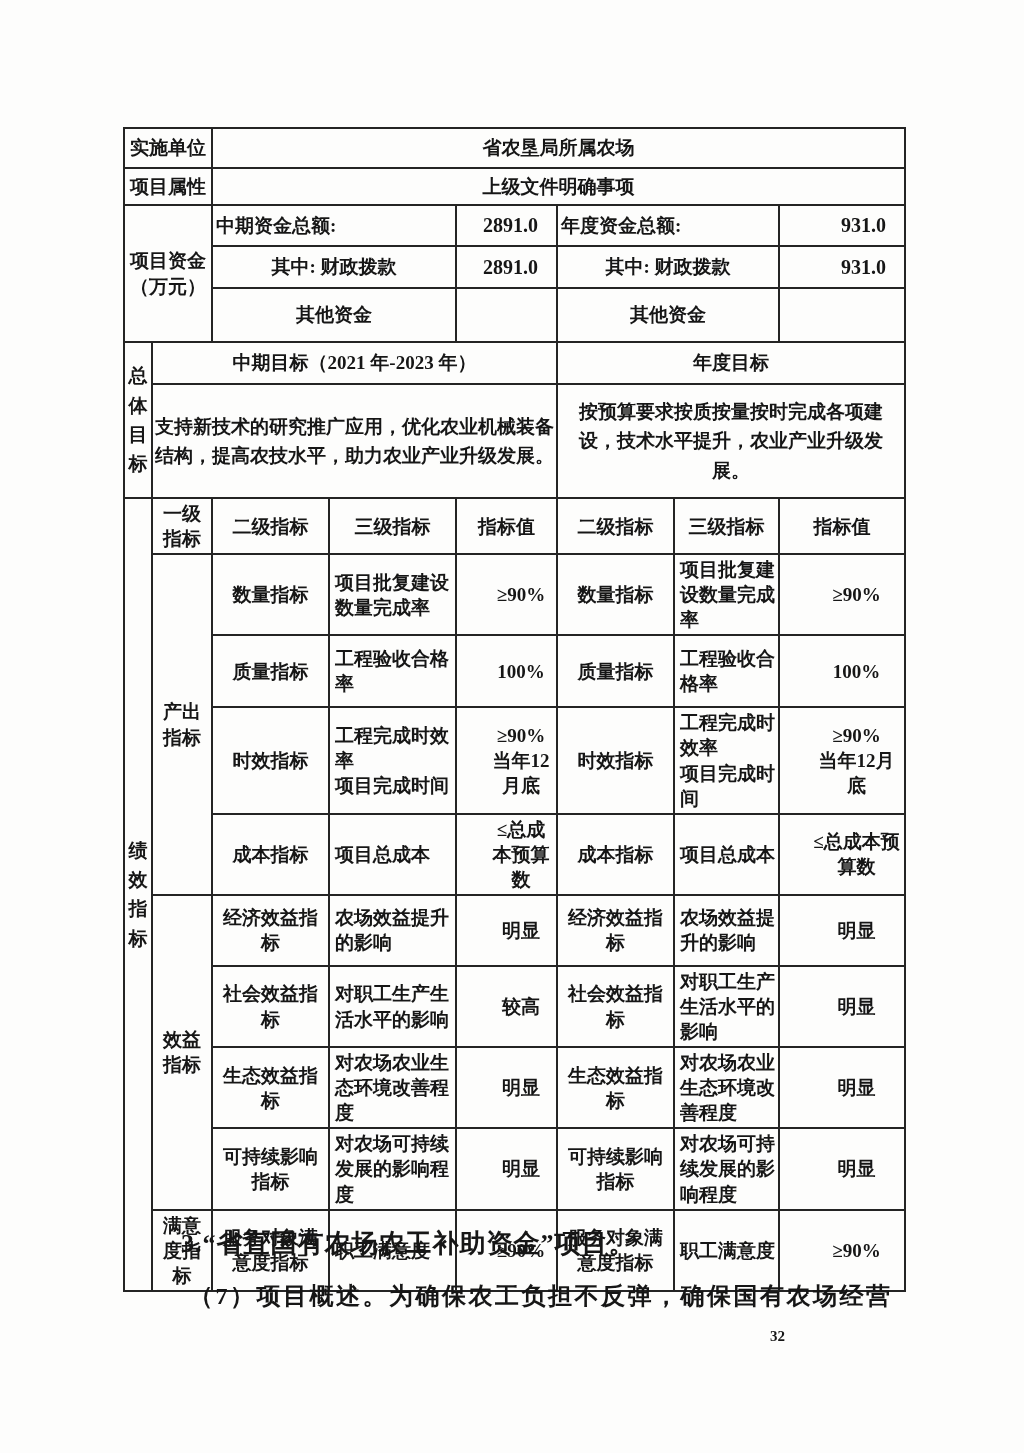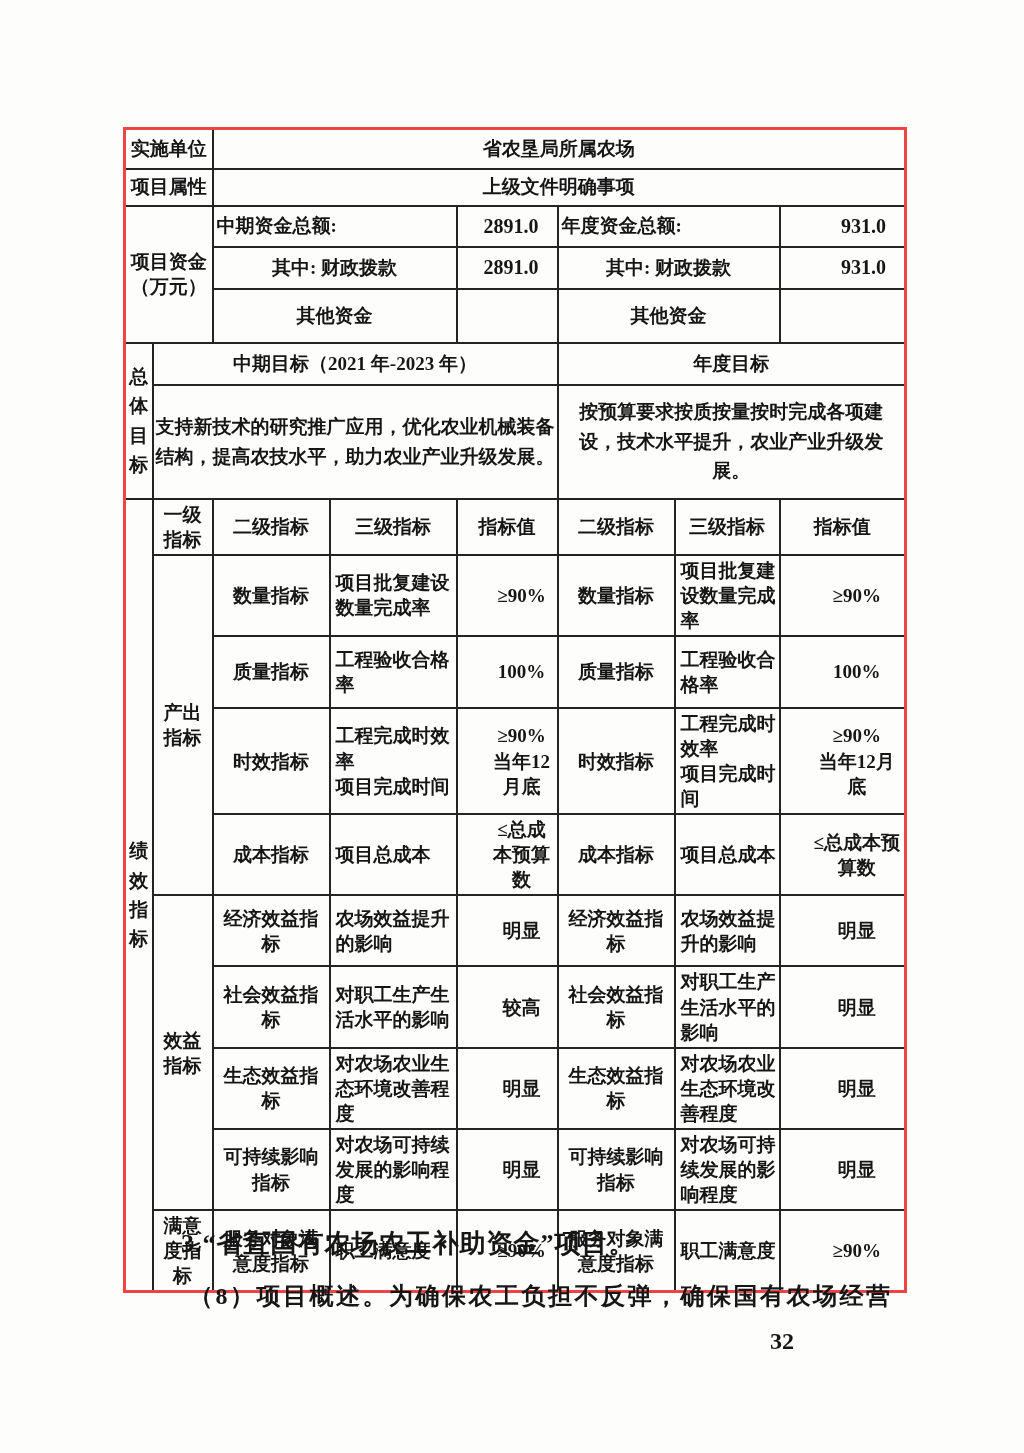--- a/index.html
+++ b/index.html
@@ -10,21 +10,21 @@
     color:#161616;
   }
   .page{
     position:relative;width:1024px;height:1453px;
     background:#fdfdfc;overflow:hidden;
   }
   table.doc{
     position:absolute;left:123px;top:127px;
     width:782px;
     border-collapse:collapse;table-layout:fixed;
-    border:3px solid #ef4444;
+    border:1px solid #ef4444;
   }
   td{
     border:2px solid #242424;
     font-size:19px;line-height:1.32;
     font-weight:600;
     text-align:center;vertical-align:middle;
     padding:2px 3px;overflow:hidden;
     word-break:break-all;
   }
   td.l3cell{text-align:left;padding:2px 2px 2px 5px;white-space:pre-line;}
@@ -39,21 +39,21 @@
     font-size:26px;font-weight:bold;letter-spacing:1px;
     white-space:nowrap;
   }
   .para{
     position:absolute;left:189px;top:1280px;
     font-size:24px;font-weight:600;letter-spacing:2.5px;
     white-space:nowrap;
   }
   .pagenum{
     position:absolute;left:770px;top:1328px;
-    font-size:24px;font-weight:bold;
+    font-size:15px;font-weight:bold;
   }
 </style>
 </head>
 <body>
 
 <div class="page">
 
   <table class="doc">
     <colgroup>
       <col style="width:28px">
@@ -196,16 +196,16 @@
       <td class="l3cell">职工满意度</td>
       <td class="precell">≥90%</td>
       <td>服务对象满意度指标</td>
       <td class="l3cell">职工满意度</td>
       <td class="precell">≥90%</td>
     </tr>
   </tbody>
     </table>
 
   <div class="heading">3.“省直国有农场农工补助资金”项目。</div>
-  <div class="para">（8）项目概述。为确保农工负担不反弹，确保国有农场经营</div>
+  <div class="para">（7）项目概述。为确保农工负担不反弹，确保国有农场经营</div>
   <div class="pagenum">32</div>
 
 </div>
 
 </body></html>

